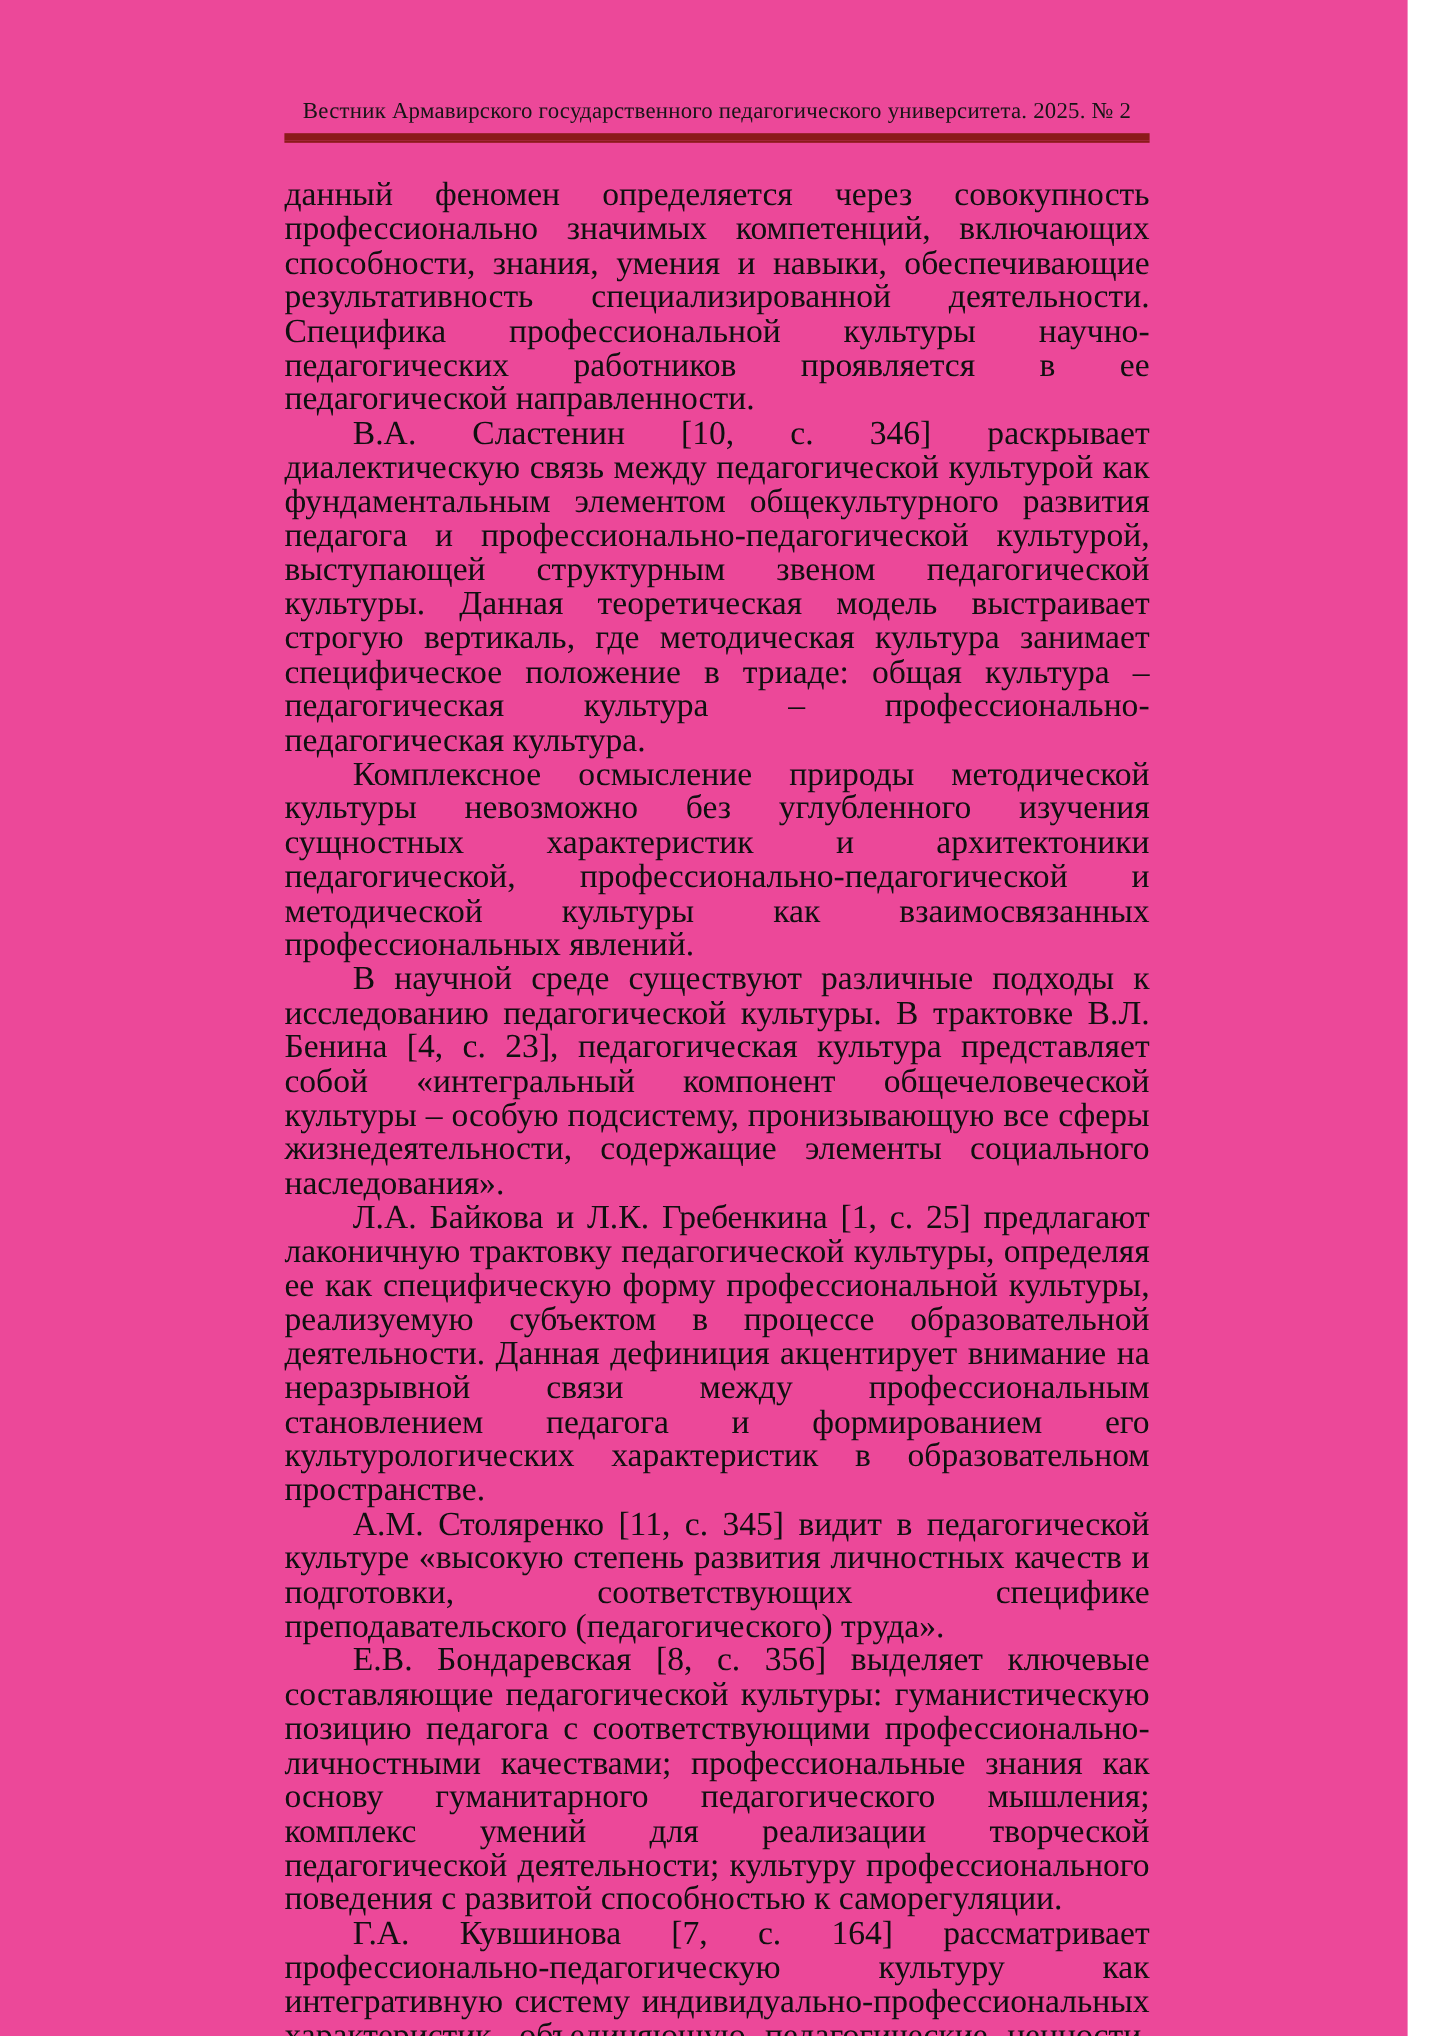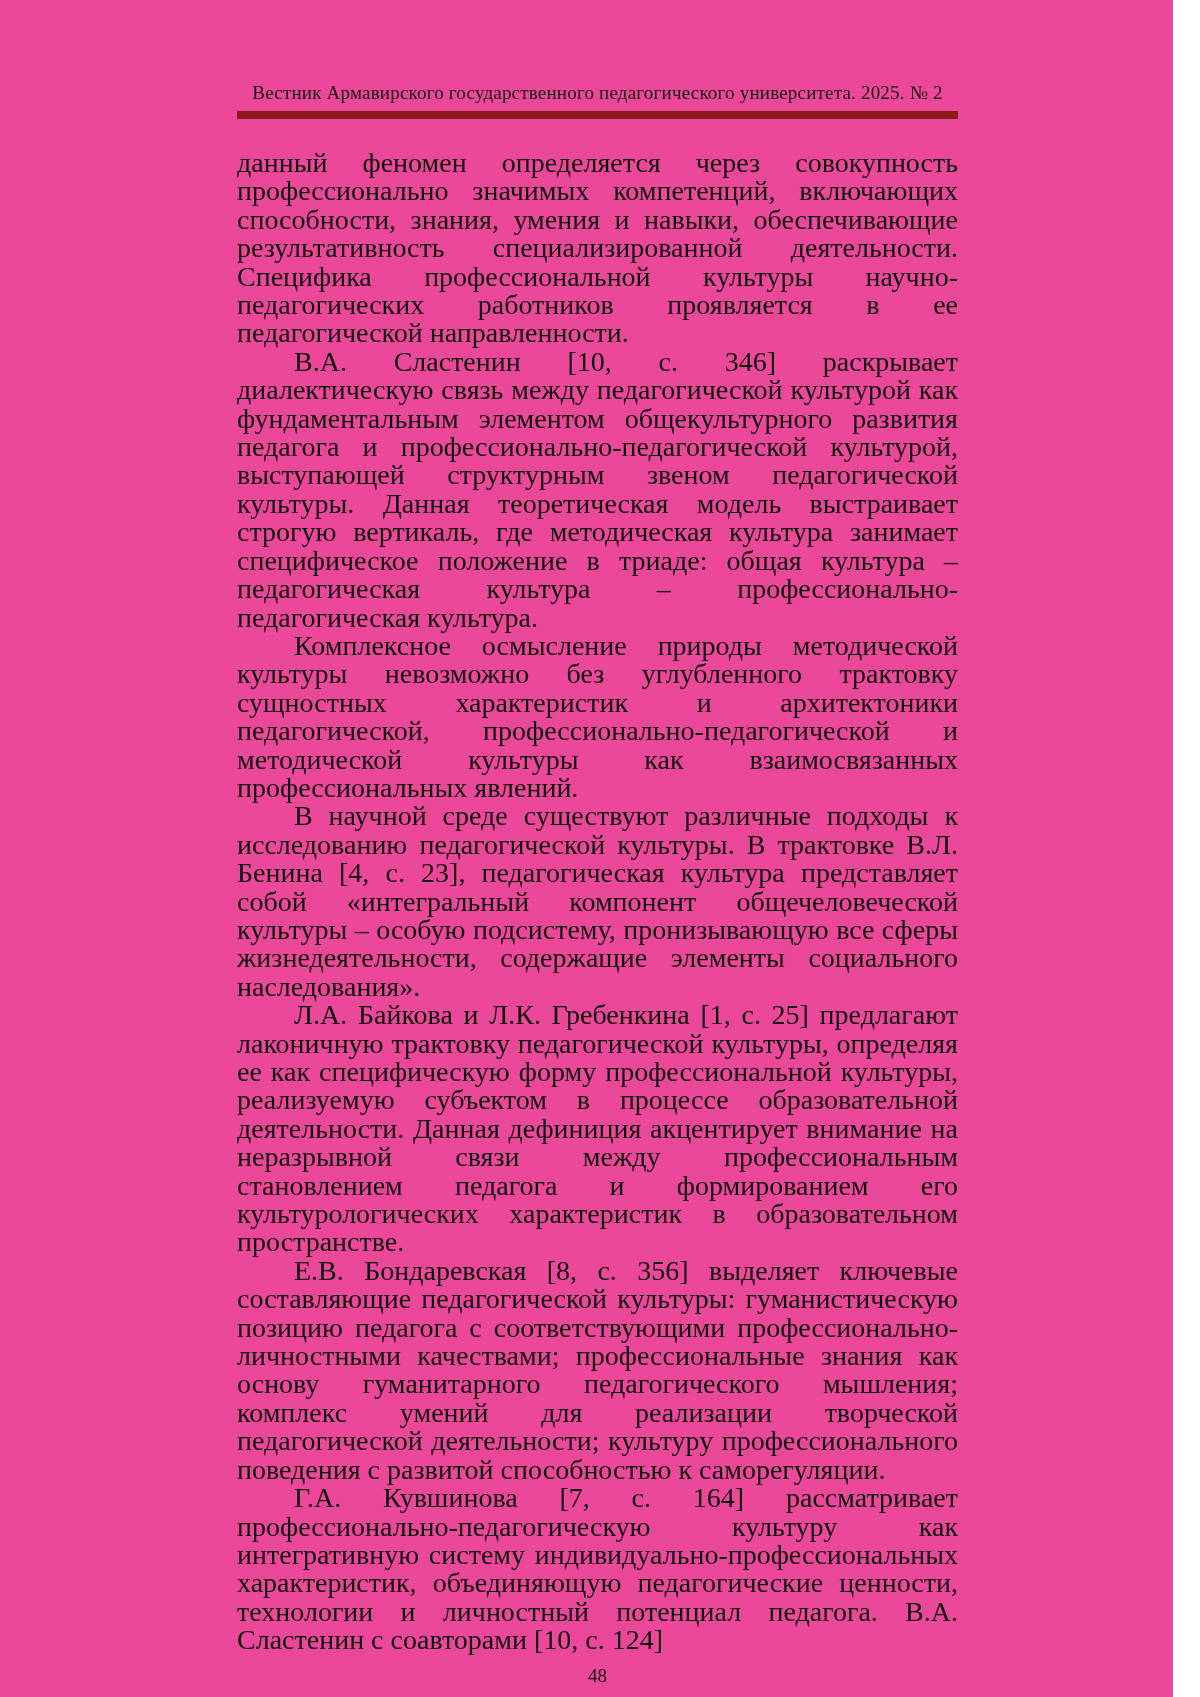--- a/index.html
+++ b/index.html
@@ -60,23 +60,24 @@
 
 <div class="sheet">
 
   <div class="running-head">Вестник Армавирского государственного педагогического университета. 2025. № 2</div>
 
   <div class="header-rule"></div>
 
   <div class="page-body">
     <p class="first">данный феномен определяется через совокупность профессионально значимых компетенций, включающих способности, знания, умения и навыки, обеспечивающие результативность специализированной деятельности. Специфика профессиональной культуры научно-педагогических работников проявляется в ее педагогической направленности.</p>
     <p>В.А. Сластенин [10, с. 346] раскрывает диалектическую связь между педагогической культурой как фундаментальным элементом общекультурного развития педагога и профессионально-педагогической культурой, выступающей структурным звеном педагогической культуры. Данная теоретическая модель выстраивает строгую вертикаль, где методическая культура занимает специфическое положение в триаде: общая культура – педагогическая культура – профессионально-педагогическая культура.</p>
-    <p>Комплексное осмысление природы методической культуры невозможно без углубленного трактовку сущностных характеристик и архитектоники педагогической, профессионально-педагогической и методической культуры как взаимосвязанных профессиональных явлений.</p>
+    <p>Комплексное осмысление природы методической культуры невозможно без углубленного изучения сущностных характеристик и архитектоники педагогической, профессионально-педагогической и методической культуры как взаимосвязанных профессиональных явлений.</p>
     <p>В научной среде существуют различные подходы к исследованию педагогической культуры. В трактовке В.Л. Бенина [4, с. 23], педагогическая культура представляет собой «интегральный компонент общечеловеческой культуры – особую подсистему, пронизывающую все сферы жизнедеятельности, содержащие элементы социального наследования».</p>
     <p>Л.А. Байкова и Л.К. Гребенкина [1, с. 25] предлагают лаконичную трактовку педагогической культуры, определяя ее как специфическую форму профессиональной культуры, реализуемую субъектом в процессе образовательной деятельности. Данная дефиниция акцентирует внимание на неразрывной связи между профессиональным становлением педагога и формированием его культурологических характеристик в образовательном пространстве.</p>
+    <p>А.М. Столяренко [11, с. 345] видит в педагогической культуре «высокую степень развития личностных качеств и подготовки, соответствующих специфике преподавательского (педагогического) труда».</p>
     <p>Е.В. Бондаревская [8, с. 356] выделяет ключевые составляющие педагогической культуры: гуманистическую позицию педагога с соответствующими профессионально-личностными качествами; профессиональные знания как основу гуманитарного педагогического мышления; комплекс умений для реализации творческой педагогической деятельности; культуру профессионального поведения с развитой способностью к саморегуляции.</p>
     <p>Г.А. Кувшинова [7, с. 164] рассматривает профессионально-педагогическую культуру как интегративную систему индивидуально-профессиональных характеристик, объединяющую педагогические ценности, технологии и личностный потенциал педагога. В.А. Сластенин с соавторами [10, с. 124]</p>
   </div>
 
   <div class="page-footer">
     <span>48</span>
   </div>
 
 </div>
 

